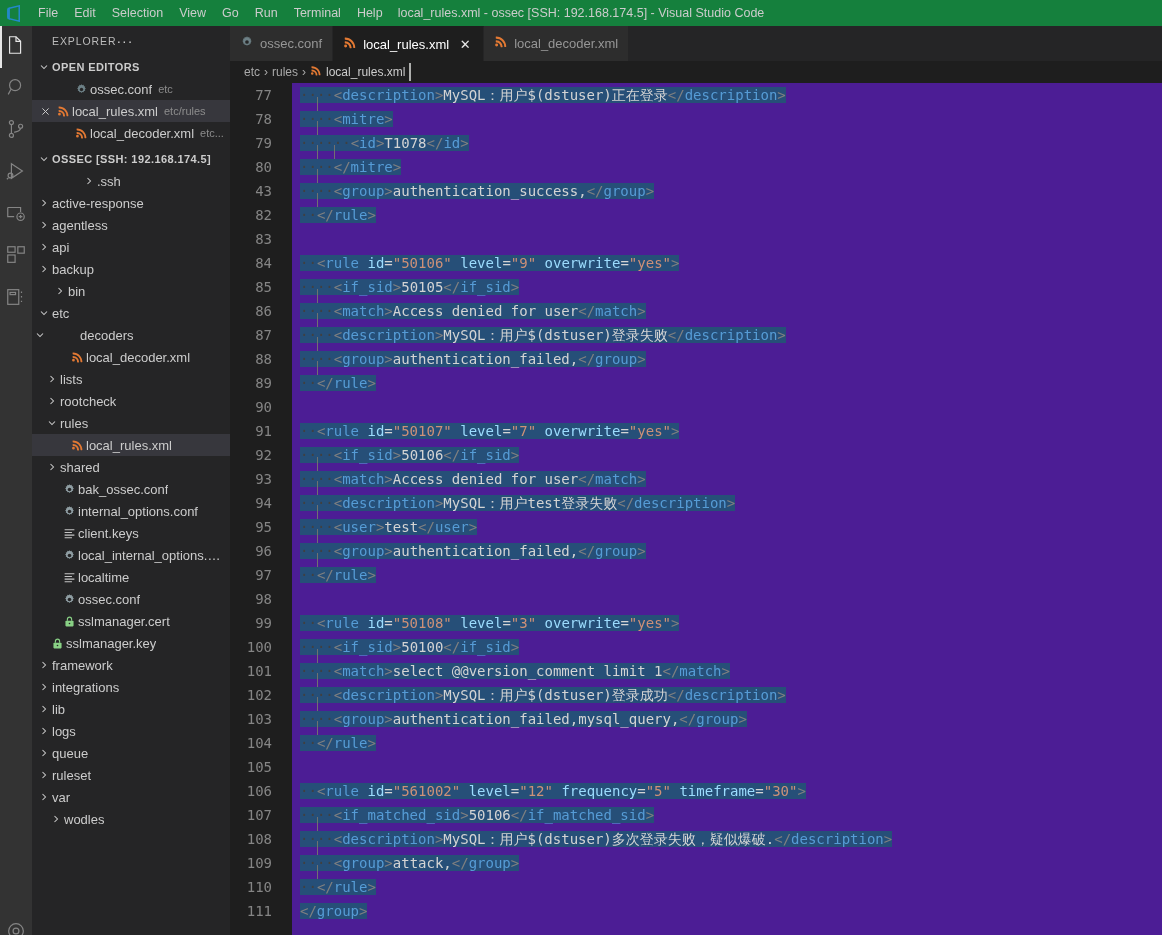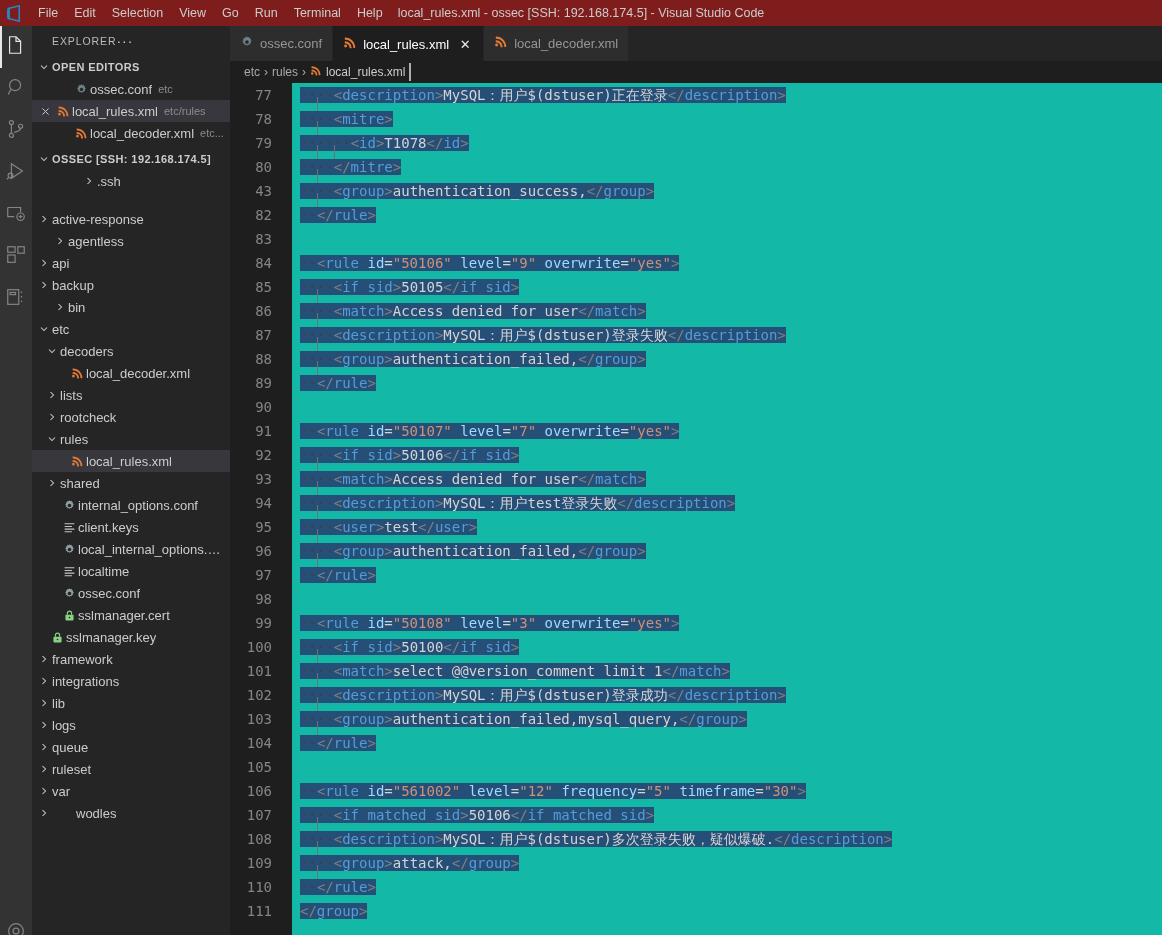--- a/index.html
+++ b/index.html
@@ -7,21 +7,21 @@
     width: 1162px; height: 935px;
     background: #1e1e1e;
     font-family: "Liberation Sans", sans-serif;
     overflow: hidden;
     -webkit-font-smoothing: antialiased;
   }
   body { display: flex; flex-direction: column; }
 
   
   .titlebar {
-    height: 26px; background: #7f1d1d; color: #cccccc;
+    height: 26px; background: #15803d; color: #cccccc;
     display: flex; align-items: center; flex: 0 0 26px;
     font-size: 12.5px; position: relative;
   }
   .vscode-logo { width: 26px; height: 26px; display:flex; align-items:center; justify-content:center; }
   .menubar { display: flex; align-items: center; height: 100%; margin-left: 4px; }
   .menu-item { padding: 0 8px; line-height: 26px; font-size: 12.5px; color: #cccccc; cursor: default; }
   .window-title {
     position: absolute; left: 0; right: 0; text-align: center;
     font-size: 12.5px; color: #cccccc; pointer-events: none;
   }
@@ -86,21 +86,21 @@
 
   .breadcrumbs {
     height: 22px; flex: 0 0 22px; display: flex; align-items: center;
     padding-left: 14px; font-size: 12px; color: #a9a9a9; gap: 4px; background:#1e1e1e;
   }
   .crumb { display: flex; align-items: center; gap: 4px; cursor: pointer; }
   .crumb.file { color: #cccccc; }
   .crumb-sep { color: #a9a9a9; font-size: 12px; }
 
   
-  .code-area { flex: 1 1 auto; display: flex; overflow: hidden; position: relative; background: #14b8a6; }
+  .code-area { flex: 1 1 auto; display: flex; overflow: hidden; position: relative; background: #4c1d95; }
   .gutter {
     width: 62px; flex: 0 0 62px; background: #1e1e1e; text-align: right;
     padding-right: 20px; color: #858585; font-family: "DejaVu Sans Mono", monospace;
     font-size: 14px; line-height: 24px; user-select: none;
   }
   .code-lines {
     flex: 1 1 auto; font-family: "DejaVu Sans Mono", monospace; font-size: 14px;
     line-height: 24px; white-space: pre; overflow: hidden; position: relative;
     padding-left: 8px;
   }
@@ -289,69 +289,69 @@
 
     <div class="tree-scroll" id="file-tree">
         <div class="row" style="padding-left: 4px; margin-left: 45px;">
           <span class="twisty">
             <svg width="12" height="12" viewBox="0 0 16 16" fill="none" stroke="#cccccc" stroke-width="1.4">
               <path d="M6 4 L10 8 L6 12"></path>
             </svg>
           </span>
           <span class="label">.ssh</span>
         </div>
-        <div class="row" style="padding-left: 4px; margin-top: 16px;">
+        <div class="row" style="padding-left: 4px;">
           <span class="twisty">
             <svg width="12" height="12" viewBox="0 0 16 16" fill="none" stroke="#cccccc" stroke-width="1.4">
               <path d="M6 4 L10 8 L6 12"></path>
             </svg>
           </span>
           <span class="label">active-response</span>
         </div>
+        <div class="row" style="padding-left: 4px;">
+          <span class="twisty">
+            <svg width="12" height="12" viewBox="0 0 16 16" fill="none" stroke="#cccccc" stroke-width="1.4">
+              <path d="M6 4 L10 8 L6 12"></path>
+            </svg>
+          </span>
+          <span class="label">agentless</span>
+        </div>
+        <div class="row" style="padding-left: 4px;">
+          <span class="twisty">
+            <svg width="12" height="12" viewBox="0 0 16 16" fill="none" stroke="#cccccc" stroke-width="1.4">
+              <path d="M6 4 L10 8 L6 12"></path>
+            </svg>
+          </span>
+          <span class="label">api</span>
+        </div>
+        <div class="row" style="padding-left: 4px;">
+          <span class="twisty">
+            <svg width="12" height="12" viewBox="0 0 16 16" fill="none" stroke="#cccccc" stroke-width="1.4">
+              <path d="M6 4 L10 8 L6 12"></path>
+            </svg>
+          </span>
+          <span class="label">backup</span>
+        </div>
         <div class="row" style="padding-left: 20px;">
           <span class="twisty">
             <svg width="12" height="12" viewBox="0 0 16 16" fill="none" stroke="#cccccc" stroke-width="1.4">
               <path d="M6 4 L10 8 L6 12"></path>
             </svg>
           </span>
-          <span class="label">agentless</span>
-        </div>
-        <div class="row" style="padding-left: 4px;">
-          <span class="twisty">
-            <svg width="12" height="12" viewBox="0 0 16 16" fill="none" stroke="#cccccc" stroke-width="1.4">
-              <path d="M6 4 L10 8 L6 12"></path>
-            </svg>
-          </span>
-          <span class="label">api</span>
-        </div>
-        <div class="row" style="padding-left: 4px;">
-          <span class="twisty">
-            <svg width="12" height="12" viewBox="0 0 16 16" fill="none" stroke="#cccccc" stroke-width="1.4">
-              <path d="M6 4 L10 8 L6 12"></path>
-            </svg>
-          </span>
-          <span class="label">backup</span>
-        </div>
-        <div class="row" style="padding-left: 20px;">
-          <span class="twisty">
-            <svg width="12" height="12" viewBox="0 0 16 16" fill="none" stroke="#cccccc" stroke-width="1.4">
-              <path d="M6 4 L10 8 L6 12"></path>
-            </svg>
-          </span>
           <span class="label">bin</span>
         </div>
         <div class="row" style="padding-left: 4px;">
           <span class="twisty">
             <svg width="12" height="12" viewBox="0 0 16 16" fill="none" stroke="#cccccc" stroke-width="1.4">
               <path d="M4 6 L8 10 L12 6"></path>
             </svg>
           </span>
           <span class="label">etc</span>
         </div>
-        <div class="row" style="padding-left: 12px;">
+        <div class="row" style="padding-left: 0; gap: 32px;">
           <span class="twisty">
             <svg width="12" height="12" viewBox="0 0 16 16" fill="none" stroke="#cccccc" stroke-width="1.4">
               <path d="M4 6 L8 10 L12 6"></path>
             </svg>
           </span>
           <span class="label">decoders</span>
         </div>
         <div class="row" style="padding-left: 20px;">
           <span class="twisty"></span>
           <span class="ricon">
@@ -407,20 +407,30 @@
           <span class="label">shared</span>
         </div>
         <div class="row" style="padding-left: 12px;">
           <span class="twisty"></span>
           <span class="ricon">
             <svg width="13" height="13" viewBox="0 0 16 16" fill="#8f9ea3">
               <path d="M8 1.5l1 1.3 1.6-.5.4 1.6 1.6.4-.5 1.6 1.3 1-1.3 1 .5 1.6-1.6.4-.4 1.6-1.6-.5-1 1.3-1-1.3-1.6.5-.4-1.6-1.6-.4.5-1.6-1.3-1 1.3-1-.5-1.6 1.6-.4.4-1.6 1.6.5z"></path>
               <circle cx="8" cy="8" r="2.2" fill="#252526"></circle>
             </svg>
           </span>
+          <span class="label">bak_ossec.conf</span>
+        </div>
+        <div class="row" style="padding-left: 12px;">
+          <span class="twisty"></span>
+          <span class="ricon">
+            <svg width="13" height="13" viewBox="0 0 16 16" fill="#8f9ea3">
+              <path d="M8 1.5l1 1.3 1.6-.5.4 1.6 1.6.4-.5 1.6 1.3 1-1.3 1 .5 1.6-1.6.4-.4 1.6-1.6-.5-1 1.3-1-1.3-1.6.5-.4-1.6-1.6-.4.5-1.6-1.3-1 1.3-1-.5-1.6 1.6-.4.4-1.6 1.6.5z"></path>
+              <circle cx="8" cy="8" r="2.2" fill="#252526"></circle>
+            </svg>
+          </span>
           <span class="label">internal_options.conf</span>
         </div>
         <div class="row" style="padding-left: 12px;">
           <span class="twisty"></span>
           <span class="ricon">
             <svg width="13" height="13" viewBox="0 0 16 16" fill="none" stroke="#c5c5c5" stroke-width="1.3">
               <path d="M2 3.5h12M2 6.8h9M2 10h12M2 13.2h9"></path>
             </svg>
           </span>
           <span class="label">client.keys</span>
@@ -525,21 +535,21 @@
           <span class="label">ruleset</span>
         </div>
         <div class="row" style="padding-left: 4px;">
           <span class="twisty">
             <svg width="12" height="12" viewBox="0 0 16 16" fill="none" stroke="#cccccc" stroke-width="1.4">
               <path d="M6 4 L10 8 L6 12"></path>
             </svg>
           </span>
           <span class="label">var</span>
         </div>
-        <div class="row" style="padding-left: 4px; gap: 24px;">
+        <div class="row" style="padding-left: 16px;">
           <span class="twisty">
             <svg width="12" height="12" viewBox="0 0 16 16" fill="none" stroke="#cccccc" stroke-width="1.4">
               <path d="M6 4 L10 8 L6 12"></path>
             </svg>
           </span>
           <span class="label">wodles</span>
         </div>
       </div>
   </div>
 

